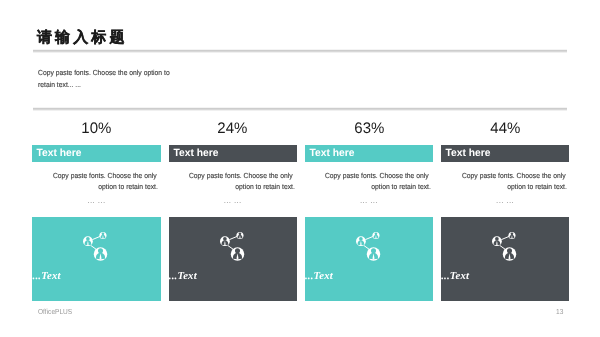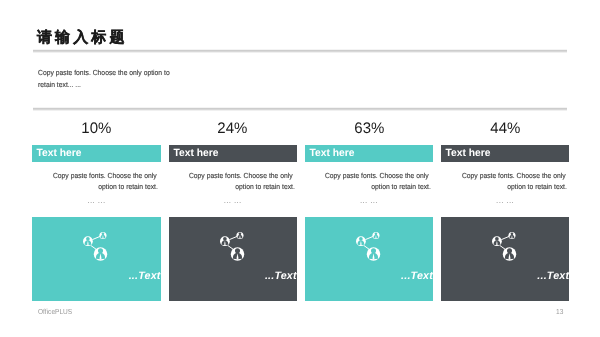--- a/index.html
+++ b/index.html
@@ -37,22 +37,22 @@
   .bar span i{font-style:normal;display:inline-block;transform:scaleX(0.98);}
   .desc{position:absolute;top:51.5px;left:0;width:128.2px;text-align:right;font-size:7.3px;color:#3b3b3b;
         line-height:11.4px;-webkit-text-stroke:0.12px #3b3b3b;}
   .desc i{font-style:normal;display:inline-block;transform:scaleX(0.93);}
   .dots{position:absolute;top:78.5px;left:0;width:128.2px;text-align:center;font-size:8px;color:#7d7d7d;
         letter-spacing:.35px;line-height:1;}
 
   
   .card{position:absolute;top:216.5px;width:128.2px;height:84.2px;}
   .card .ico{position:absolute;left:51px;top:15.1px;width:26px;height:30px;display:block;}
-  .card .lbl{position:absolute;left:0;top:54.4px;width:100%;text-align:right;color:#ffffff;font-size:10.7px;
-             font-family:Liberation Sans, sans-serif;font-style:italic;font-weight:bold;line-height:1;
+  .card .lbl{position:absolute;left:0;top:54.4px;width:100%;text-align:left;color:#ffffff;font-size:10.7px;
+             font-family:Liberation Serif, serif;font-style:italic;font-weight:bold;line-height:1;
              letter-spacing:0.2px;text-indent:0.2px;}
 
   .teal{background:#55cbc5;--bg:#55cbc5;}
   .dark{background:#4a4f54;--bg:#4a4f54;}
 
   
   .footer-brand{position:absolute;left:37.5px;top:308.2px;font-size:7.3px;color:#9b9b9b;line-height:1;
                 transform:scaleX(0.90);transform-origin:0 0;}
   .footer-num{position:absolute;left:555.8px;top:308.2px;font-size:7.3px;color:#9b9b9b;line-height:1;
               transform:scaleX(0.90);transform-origin:0 0;}

